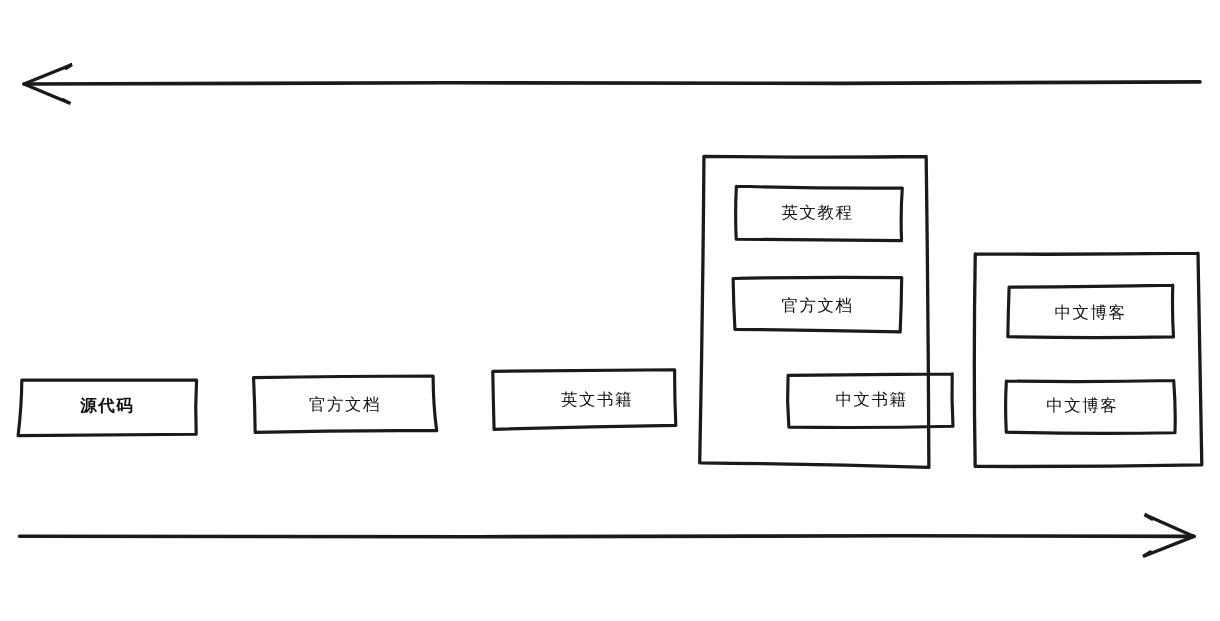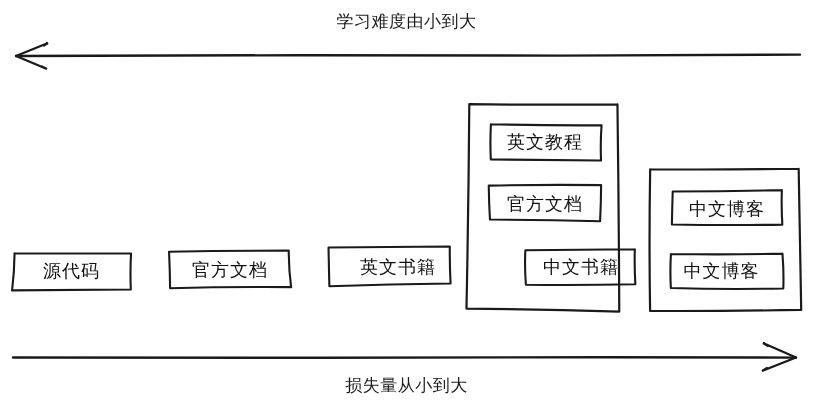--- a/index.html
+++ b/index.html
@@ -48,49 +48,47 @@
     overflow: visible;
   }
   .sketch-box > .box-label {
     position: absolute;
     top: 0; left: 0;
     width: 100%;
     height: 100%;
     display: flex;
     align-items: center;
     justify-content: center;
-    font-size: 18px;
+    font-size: 11px;
     color: #111111;
     letter-spacing: 1px;
     white-space: nowrap;
   }
   .group-box > svg { position: absolute; top: 0; left: 0; overflow: visible; }
 </style>
 </head>
 <body>
 
 <div id="canvas">
 
-  <div class="axis-label" id="top-axis-label">学习难度由小到大</div>
 
   <svg class="axis-svg" id="top-axis-svg" width="813" height="34">
     <path d="M16,20 L300,19.2 L560,19.6 L800,18.6" stroke="#1a1a1a" stroke-width="2.4" fill="none" stroke-linecap="round"></path>
     <path d="M16,20 L48,7 L44,9.5" stroke="#1a1a1a" stroke-width="2.2" fill="none" stroke-linecap="round"></path>
     <path d="M16,20 L47,33 L42,30.5" stroke="#1a1a1a" stroke-width="2.2" fill="none" stroke-linecap="round"></path>
   </svg>
 
   <svg class="axis-svg" id="bottom-axis-svg" width="813" height="34">
     <path d="M13,19.5 L320,19.8 L600,19.2 L796,19.6" stroke="#1a1a1a" stroke-width="2.4" fill="none" stroke-linecap="round"></path>
     <path d="M796,19.6 L763,5 L768,8" stroke="#1a1a1a" stroke-width="2.2" fill="none" stroke-linecap="round"></path>
     <path d="M796,19.6 L762,33 L767,30" stroke="#1a1a1a" stroke-width="2.2" fill="none" stroke-linecap="round"></path>
   </svg>
 
-  <div class="axis-label" id="bottom-axis-label">损失量从小到大</div>
 
-  <div class="sketch-box" style="left: 13px; top: 252px; width: 117px; height: 37px;">
+  <div class="sketch-box" style="left: 13px; top: 252px; width: 117px; height: 37px; font-weight: bold;">
     <svg width="125" height="45" style="left: -2px; top: -2px;">
         <path d="M3.542228825431084,3.337135980045423 Q62.64572273812118,3.4717814375093443 120.0313900785055,3.436042878474109 M120.0313900785055,3.436042878474109 Q119.06579586215376,21.674504397717467 119.79896369994385,39.47850068131229 M119.79896369994385,39.47850068131229 Q59.30363181066778,39.91011308689195 1.058279210398905,40.39453295159619 M1.058279210398905,40.39453295159619 Q3.4578216377063655,20.70645265077828 3.542228825431084,3.337135980045423 " stroke="#1a1a1a" stroke-width="2.1" fill="none" stroke-linecap="round"></path>
       </svg>
     <span class="box-label">源代码</span>
   </div>
   <div class="sketch-box" style="left: 170px; top: 251px; width: 120px; height: 37px;">
     <svg width="128" height="45" style="left: -2px; top: -2px;">
         <path d="M1.0370944642927498,2.730156444199383 Q59.73011178949155,1.6921129958689562 120.7418927447754,1.659158636420034 M120.7418927447754,1.659158636420034 Q120.78042931641976,20.89590106839532 123.12279542039614,38.12860341402702 M123.12279542039614,38.12860341402702 Q62.07005311459179,37.73484878168674 2.104851702461019,39.26736322193756 M2.104851702461019,39.26736322193756 Q1.9182637180332676,21.164019518738314 1.0370944642927498,2.730156444199383 " stroke="#1a1a1a" stroke-width="2.1" fill="none" stroke-linecap="round"></path>
       </svg>
     <span class="box-label">官方文档</span>

